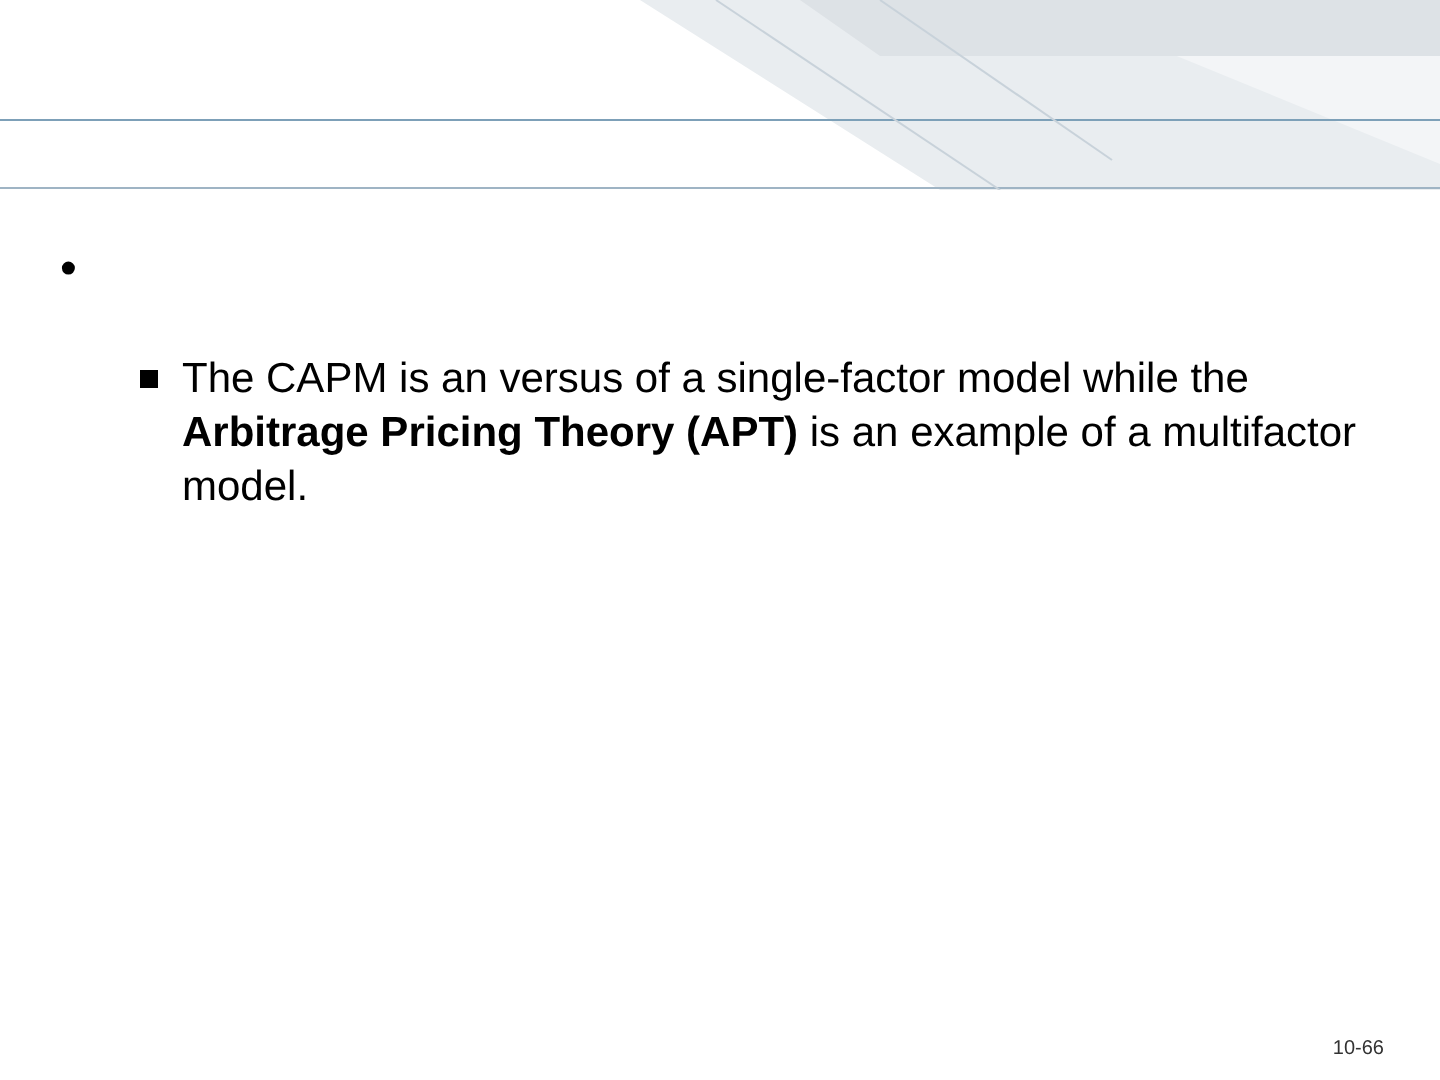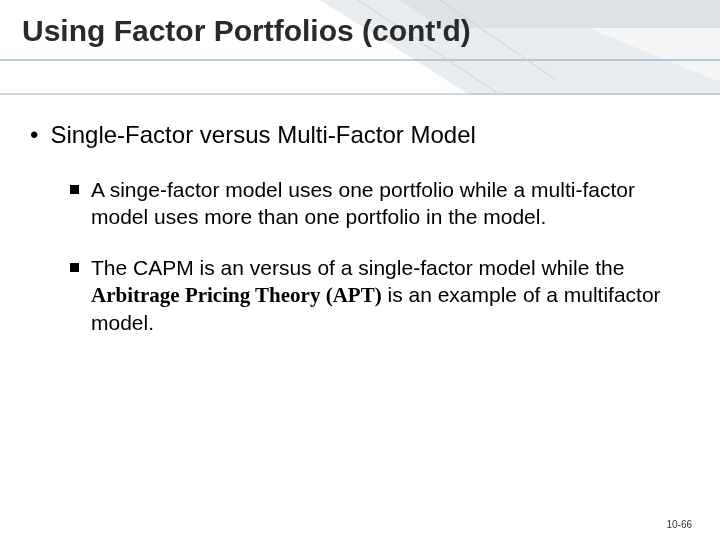--- a/index.html
+++ b/index.html
@@ -73,21 +73,20 @@
     margin-right: 12px;
     flex-shrink: 0;
   }
   .sub-text {
     font-size: 21px;
     line-height: 27px;
     color: #000;
   }
   .sub-text b {
     font-weight: bold;
-    font-family: Liberation Serif, serif;
   }
   .page-number {
     position: absolute;
     bottom: 10px;
     right: 28px;
     font-size: 10px;
     color: #333;
   }
 </style>
 </head>
@@ -101,33 +100,27 @@
       <polygon points="720,0 320,0 470,95 720,95" fill="#e9edf0"></polygon>
       <polygon points="720,0 520,0 720,82" fill="#f3f5f7"></polygon>
       <polygon points="720,0 400,0 440,28 720,28" fill="#dde2e6"></polygon>
       <line x1="0" y1="60" x2="720" y2="60" stroke="#7da0b8" stroke-width="1"></line>
       <line x1="0" y1="94" x2="720" y2="94" stroke="#9fb4c4" stroke-width="1"></line>
       <line x1="358" y1="0" x2="500" y2="95" stroke="#c8d2da" stroke-width="1"></line>
       <line x1="440" y1="0" x2="556" y2="80" stroke="#c8d2da" stroke-width="1"></line>
     </svg>
   </div>
 
-  <div class="title">Using Factor Portfolios (cont'd)</div>
 
   <div class="body">
 
     <div class="bullet-line">
       <span class="bullet-dot">•</span>
-      <span class="bullet-text">Single-Factor versus Multi-Factor Model</span>
     </div>
 
-    <div class="sub-bullet">
-      <span class="sub-square"></span>
-      <span class="sub-text">A singe-factor model uses one portfolio while a multi-factor model uses more than one portfolio in the model.</span>
-    </div>
 
     <div class="sub-bullet">
       <span class="sub-square"></span>
       <span class="sub-text">
         <span>The CAPM is an versus of a single-factor model while the </span><b>Arbitrage Pricing Theory (APT)</b><span> is an example of a multifactor model.</span>
       </span>
     </div>
 
   </div>
 

